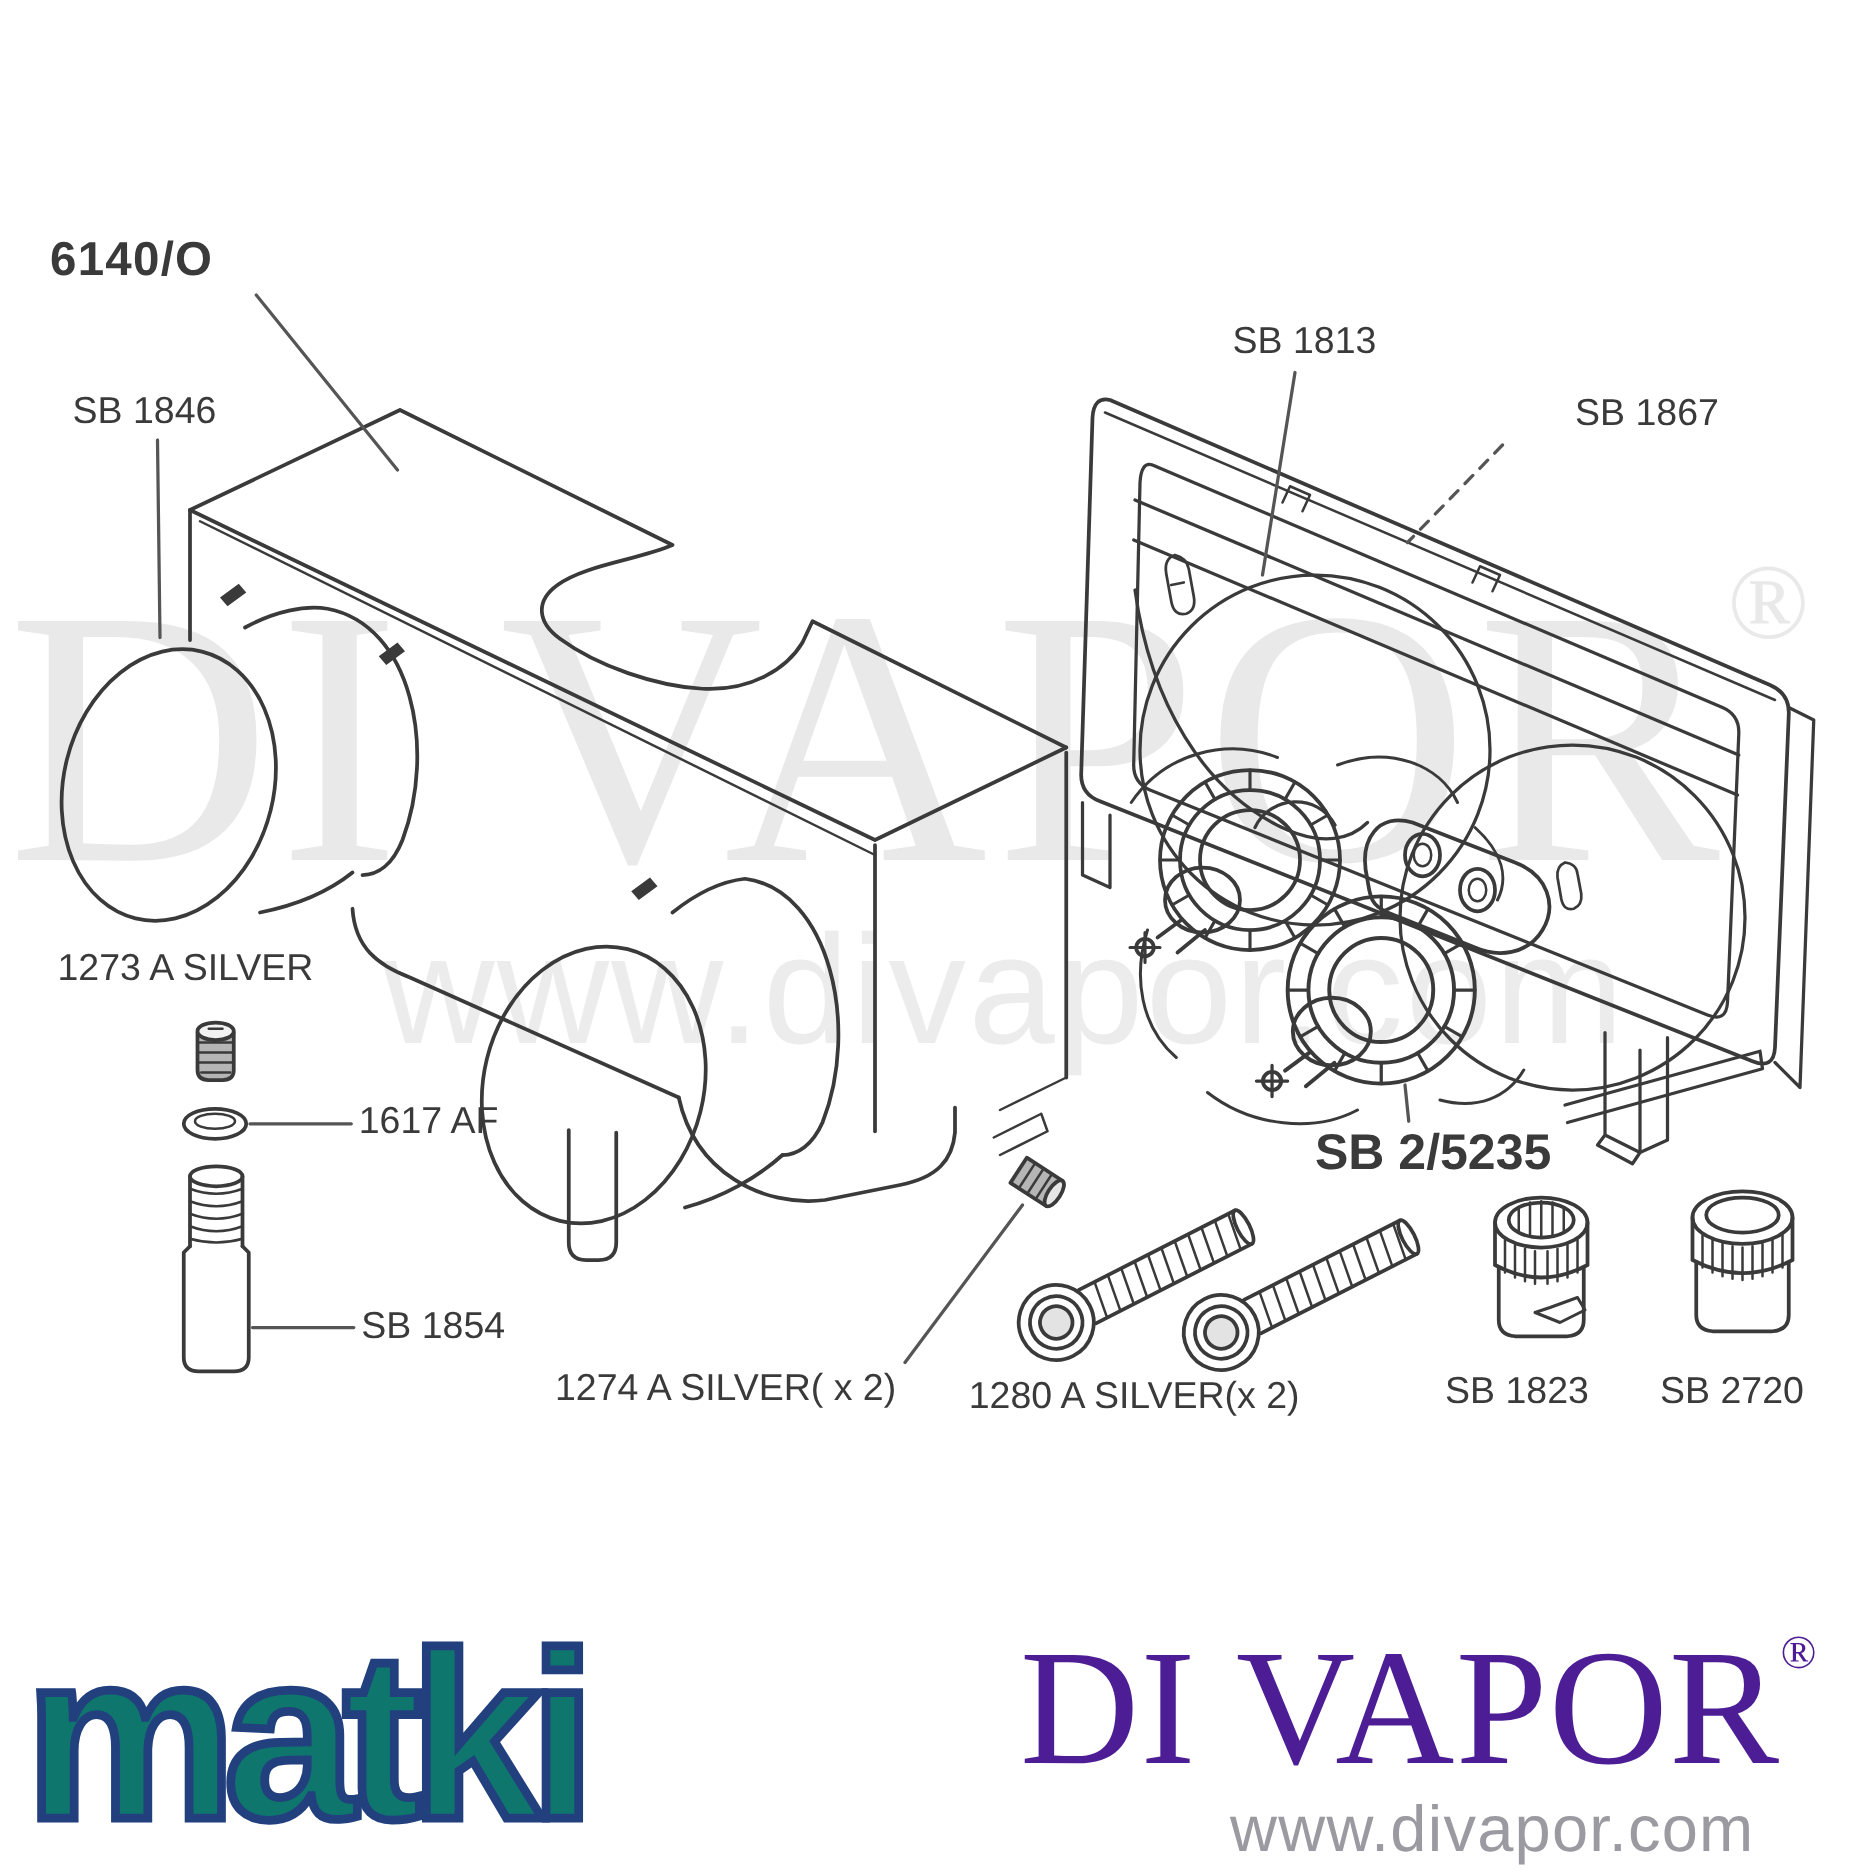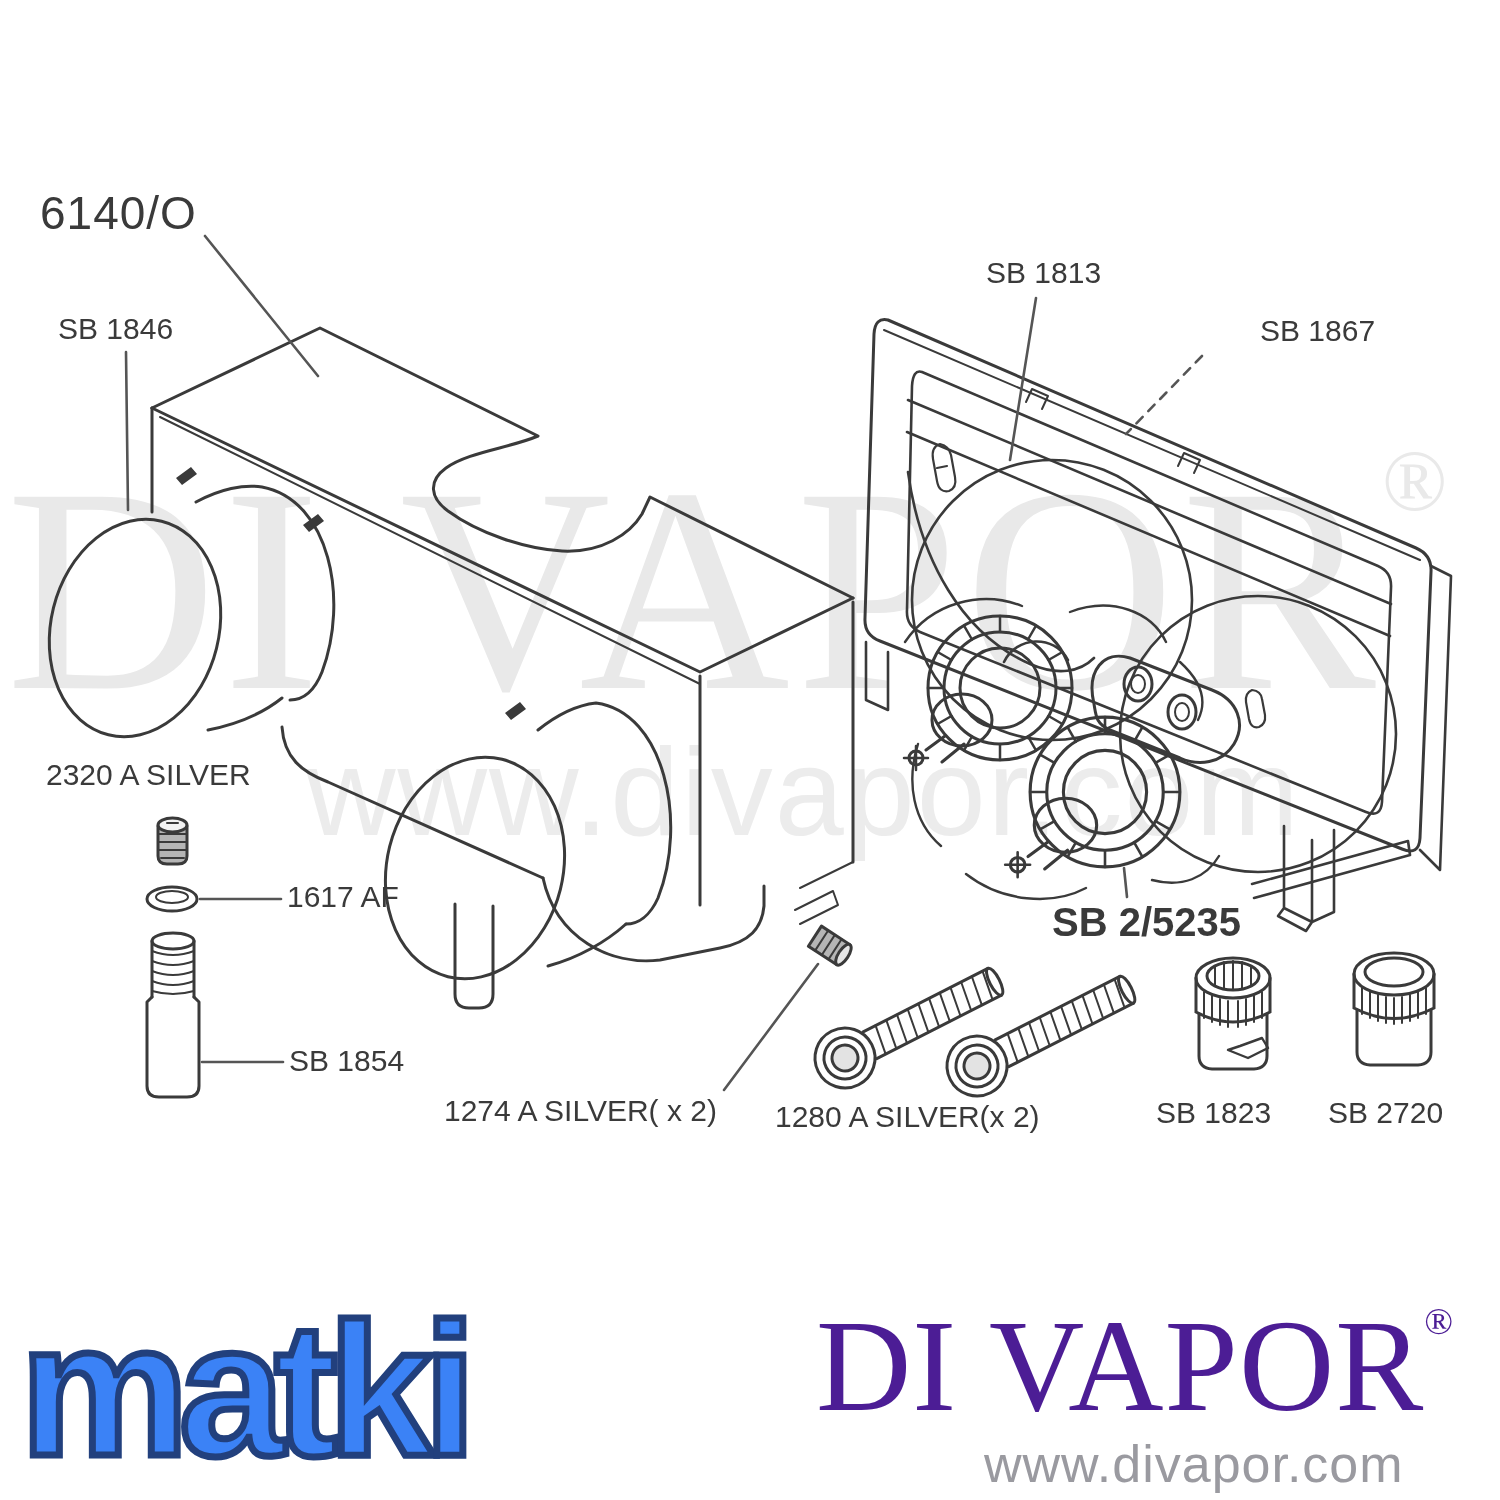--- a/index.html
+++ b/index.html
@@ -9,24 +9,24 @@
   .wm-big{position:absolute;left:6px;top:438px;font-family:"Liberation Serif",serif;
           font-size:292px;line-height:1;color:#e9e9e9;letter-spacing:6px;white-space:nowrap;z-index:1;}
   .wm-big .wm-reg{font-size:86px;letter-spacing:0;vertical-align:178px;}
   .wm-url{position:absolute;left:306px;top:730px;font-size:124px;line-height:1;color:#ececec;
           letter-spacing:2px;white-space:nowrap;z-index:1;}
   
   svg.drawing{position:absolute;left:0;top:0;z-index:2;}
   
   .plabel{position:absolute;z-index:3;color:#3a3a3a;font-weight:400;font-size:30px;
           line-height:1.1;white-space:nowrap;}
-  .plabel.model{font-size:46px;font-weight:400;letter-spacing:1px;}
+  .plabel.model{font-size:38px;font-weight:700;letter-spacing:1px;}
   .plabel.big{font-size:40px;font-weight:800;}
   
-  .matki{position:absolute;left:20px;top:1294px;z-index:4;color:#3b82f6;font-weight:700;
+  .matki{position:absolute;left:20px;top:1294px;z-index:4;color:#0f766e;font-weight:700;
          font-size:190px;line-height:1;letter-spacing:-10px;-webkit-text-stroke:7px #22407d;}
   .dv-logo{position:absolute;left:816px;top:1300px;z-index:4;font-family:"Liberation Serif",serif;
            font-size:132px;line-height:1;color:#4c1d95;letter-spacing:1px;white-space:nowrap;}
   .dv-logo .reg{font-size:38px;vertical-align:76px;letter-spacing:0;}
   .dv-url{position:absolute;left:984px;top:1438px;z-index:4;font-size:52px;line-height:1;
           color:#9a9aa0;letter-spacing:1px;white-space:nowrap;}
 </style>
 </head>
 <body>
 
@@ -175,21 +175,21 @@
     <path d="M202,1062 L283,1062"></path>
     <path d="M724,1090 L818,964"></path>
     <path d="M1127,897 L1124,868"></path>
   </g>
 </svg>
 
 <div class="plabel model" style="left:40px;top:188px">6140/O</div>
 <div class="plabel" style="left:58px;top:312px">SB 1846</div>
 <div class="plabel" style="left:986px;top:256px">SB 1813</div>
 <div class="plabel" style="left:1260px;top:314px">SB 1867</div>
-<div class="plabel" style="left:46px;top:758px">2320 A SILVER</div>
+<div class="plabel" style="left:46px;top:758px">1273 A SILVER</div>
 <div class="plabel" style="left:287px;top:880px">1617 AF</div>
 <div class="plabel" style="left:289px;top:1044px">SB 1854</div>
 <div class="plabel" style="left:444px;top:1094px">1274 A SILVER( x 2)</div>
 <div class="plabel" style="left:775px;top:1100px">1280 A SILVER(x 2)</div>
 <div class="plabel big" style="left:1052px;top:900px">SB 2/5235</div>
 <div class="plabel" style="left:1156px;top:1096px">SB 1823</div>
 <div class="plabel" style="left:1328px;top:1096px">SB 2720</div>
 
 <div class="matki">matki</div>
 <div class="dv-logo"><span>DI VAPOR</span><span class="reg">®</span></div>

